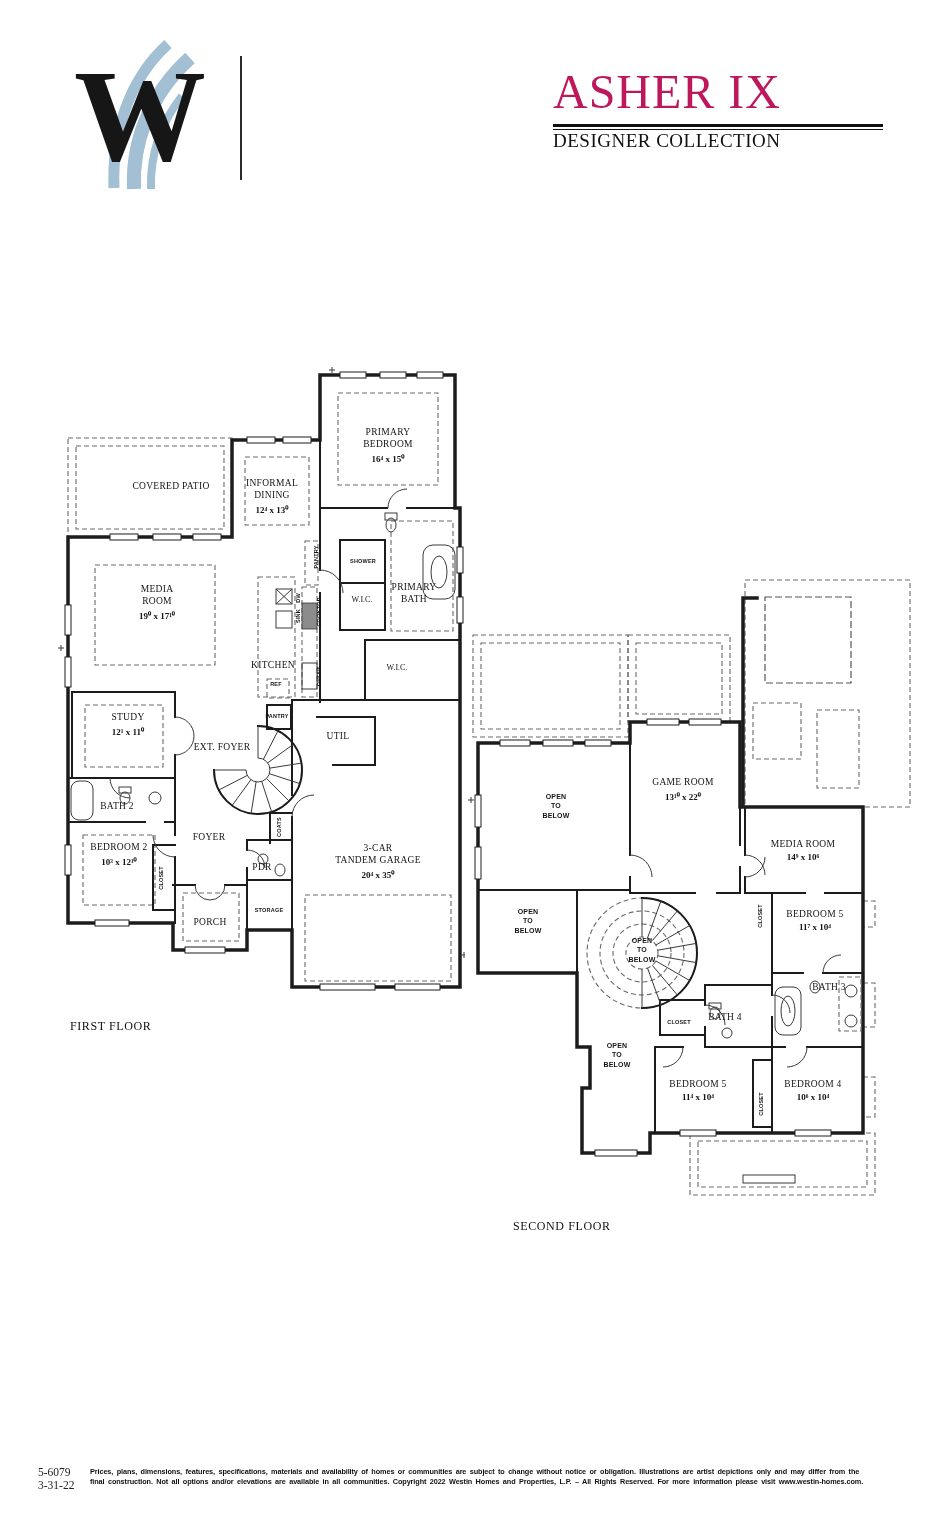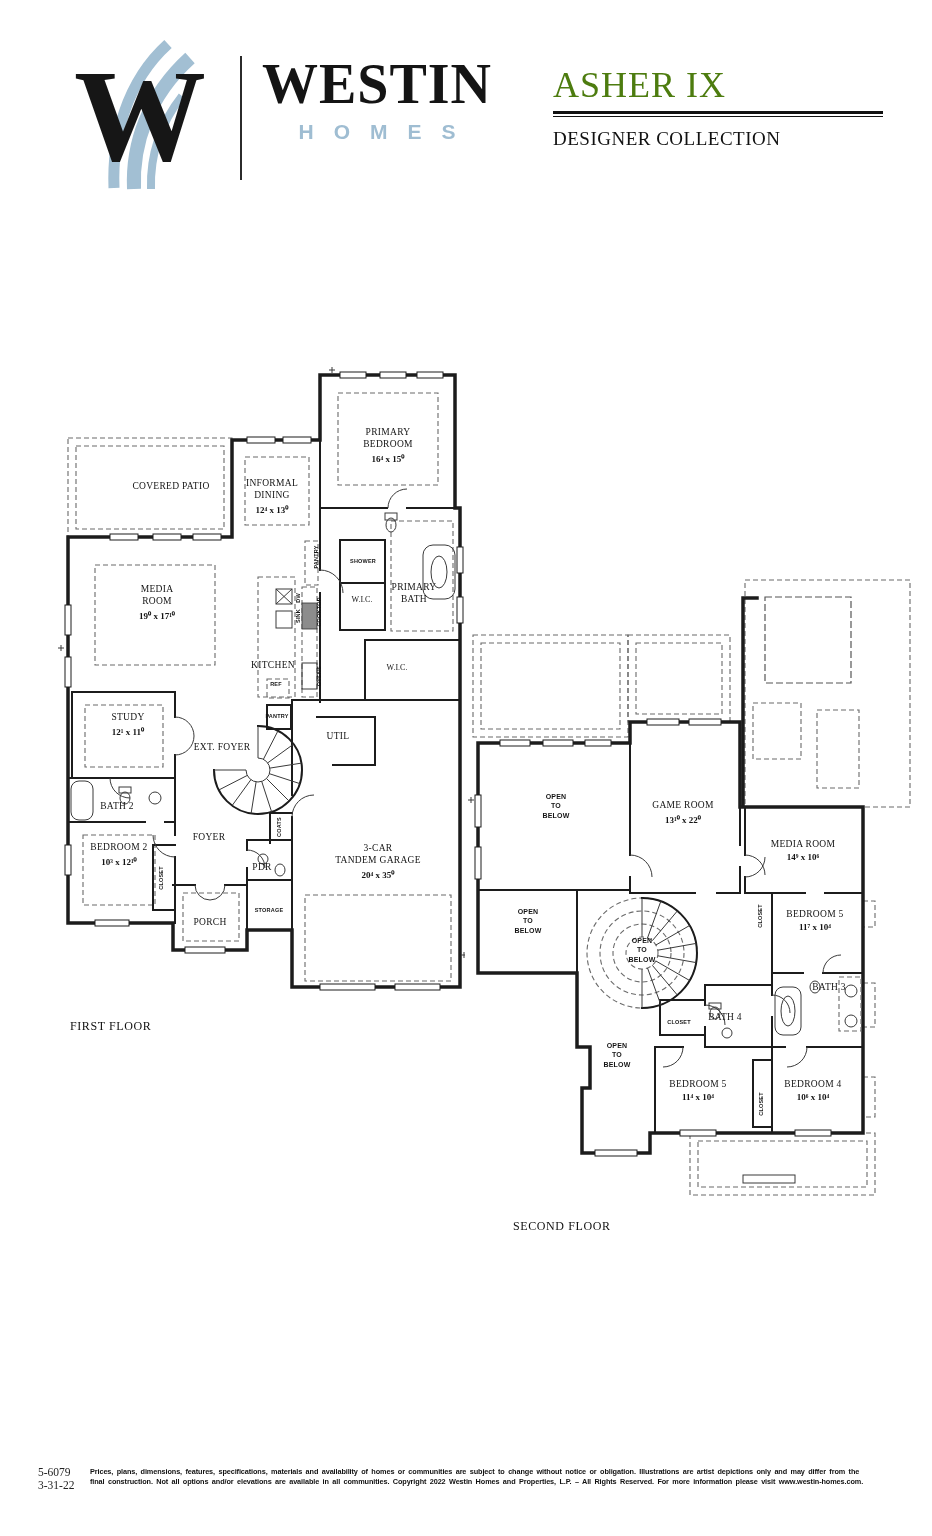--- a/index.html
+++ b/index.html
@@ -8,23 +8,23 @@
 
   
   .logo-wrap{position:absolute;left:52px;top:38px;width:182px;height:152px;}
   .logo-divider{position:absolute;left:240px;top:56px;width:2px;height:124px;background:#2b2b2b;}
   .brand{position:absolute;left:260px;top:56px;width:234px;text-align:center;}
   .brand-name{font-family:"Liberation Serif",serif;font-size:56px;font-weight:bold;
               letter-spacing:1px;line-height:1;color:#141414;}
   .brand-sub{margin-top:9px;font-family:"Liberation Sans",sans-serif;font-weight:bold;
              font-size:21px;letter-spacing:20px;text-indent:20px;color:#9fbdd2;line-height:1;}
   .titleblock{position:absolute;left:553px;top:66px;width:330px;}
-  .plan-name{font-size:36px;letter-spacing:1px;line-height:1.1;color:#4d7c0f;}
+  .plan-name{font-size:48px;letter-spacing:1px;line-height:1.1;color:#be185d;}
   .title-rule{margin-top:5px;height:2px;border-top:3px solid #111;border-bottom:1px solid #111;}
-  .collection{margin-top:11px;font-size:19px;letter-spacing:.5px;color:#111;}
+  .collection{font-size:19px;letter-spacing:.5px;color:#111;}
 
   
   .plan{position:absolute;}
   #ff{left:55px;top:365px;width:410px;height:670px;}
   #sf{left:465px;top:555px;width:460px;height:660px;}
   svg{display:block;}
   .w4{stroke:#1c1c1c;stroke-width:3.5;fill:none;stroke-linecap:square;}
   .w2{stroke:#1c1c1c;stroke-width:2;fill:none;stroke-linecap:square;}
   .thin{stroke:#3a3a3a;stroke-width:1;fill:none;}
   .dsh{stroke:#6a6a6a;stroke-width:1.1;fill:none;stroke-dasharray:5 3;}
@@ -61,24 +61,20 @@
     <svg width="182" height="152" viewBox="0 0 182 152">
       <g>
         <path d="M62,150 C60,100 74,44 116,6" stroke="#a2bfd3" stroke-width="11" fill="none"></path>
         <path d="M82,151 C80,106 96,58 138,20" stroke="#a2bfd3" stroke-width="14" fill="none"></path>
         <path d="M99,151 C98,118 108,86 130,58" stroke="#a2bfd3" stroke-width="8" fill="none"></path>
       </g>
       <text x="88" y="122" text-anchor="middle" font-family="Liberation Serif, serif" font-size="132" font-weight="bold" fill="#161616">W</text>
     </svg>
   </div>
   <div class="logo-divider"></div>
-  <div class="brand">
-    <div class="brand-name">WESTIN</div>
-    <div class="brand-sub">HOMES</div>
-  </div>
   <div class="titleblock">
     <div class="plan-name">ASHER IX</div>
     <div class="title-rule"></div>
     <div class="collection">DESIGNER COLLECTION</div>
   </div>
 
   <div class="plan" id="ff">
   <svg width="410" height="670" viewBox="0 0 410 670">
     <g>
 
@@ -286,21 +282,21 @@
       <div class="lbl t v" style="left: 161px; top: 878px;"><div class="nm">CLOSET</div></div>
       <div class="lbl t v" style="left: 279px; top: 827px;"><div class="nm">COATS</div></div>
       <div class="lbl n" style="left: 262px; top: 868px;"><div class="nm">PDR</div></div>
       <div class="lbl n" style="left: 210px; top: 923px;"><div class="nm">PORCH</div></div>
       <div class="lbl t" style="left: 269px; top: 910px;"><div class="nm">STORAGE</div></div>
       <div class="lbl n" style="left: 378px; top: 862px;"><div class="nm">3-CAR
 TANDEM GARAGE</div><div class="dm">20⁴ x 35⁰</div></div>
       <div class="lbl ob" style="left: 556px; top: 806px;"><div class="nm">OPEN
 TO
 BELOW</div></div>
-      <div class="lbl n" style="left: 683px; top: 813px;"><div class="nm">GAME ROOM</div><div class="dm">13¹⁰ x 22⁰</div></div>
+      <div class="lbl n" style="left: 683px; top: 790px;"><div class="nm">GAME ROOM</div><div class="dm">13¹⁰ x 22⁰</div></div>
       <div class="lbl n" style="left: 803px; top: 850px;"><div class="nm">MEDIA ROOM</div><div class="dm">14⁹ x 10⁶</div></div>
       <div class="lbl ob" style="left: 528px; top: 921px;"><div class="nm">OPEN
 TO
 BELOW</div></div>
       <div class="lbl ob" style="left: 642px; top: 950px;"><div class="nm">OPEN
 TO
 BELOW</div></div>
       <div class="lbl n" style="left: 815px; top: 920px;"><div class="nm">BEDROOM 5</div><div class="dm">11⁷ x 10⁴</div></div>
       <div class="lbl t v" style="left: 760px; top: 916px;"><div class="nm">CLOSET</div></div>
       <div class="lbl n" style="left: 793px; top: 988px; margin-left: 36px;"><div class="nm">BATH 3</div></div>

